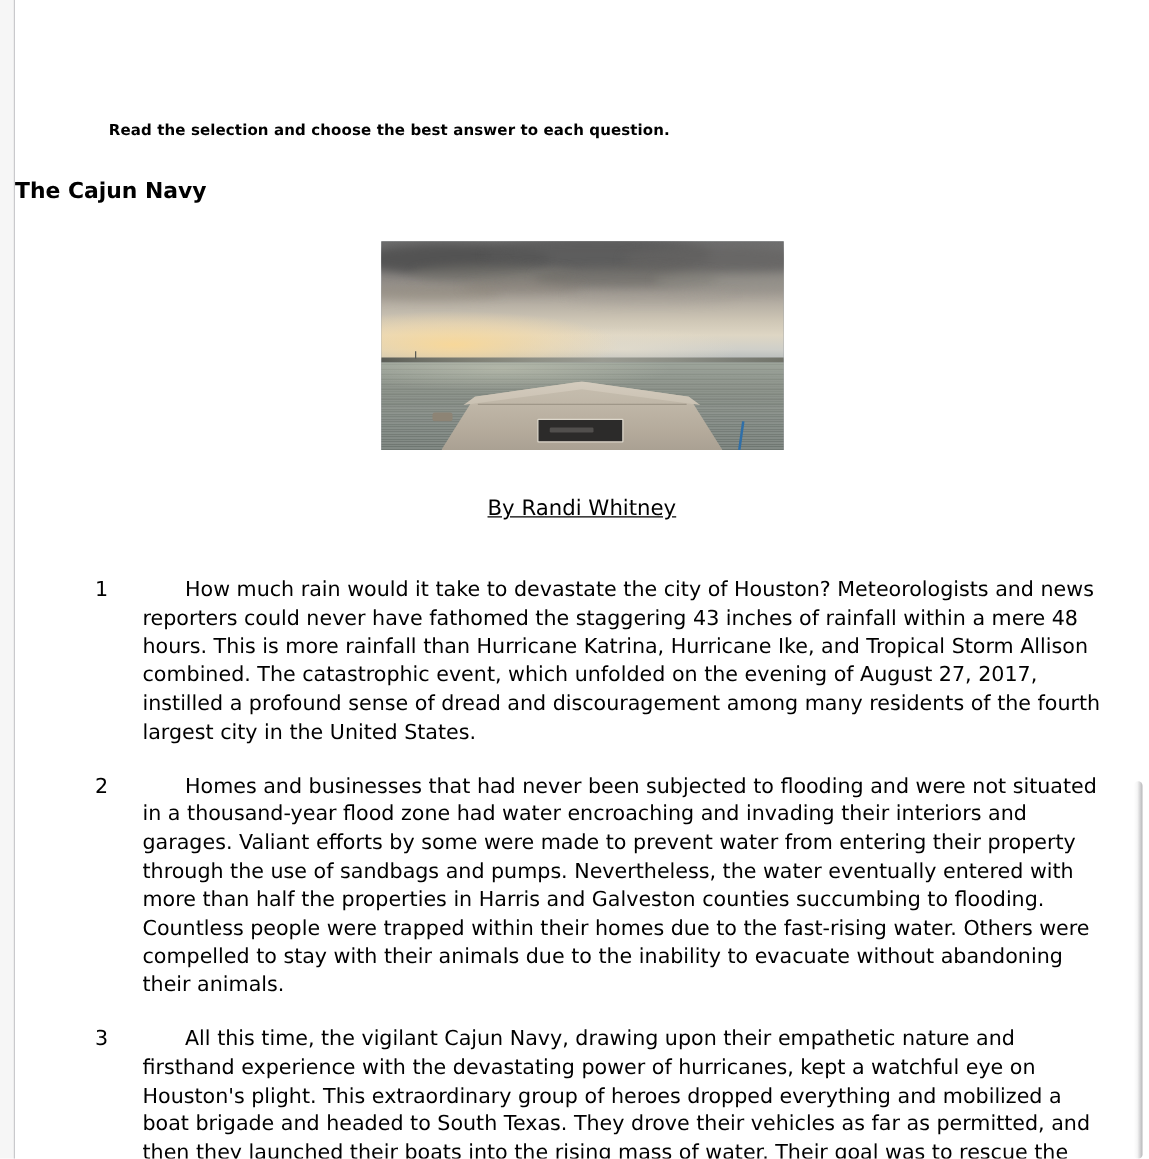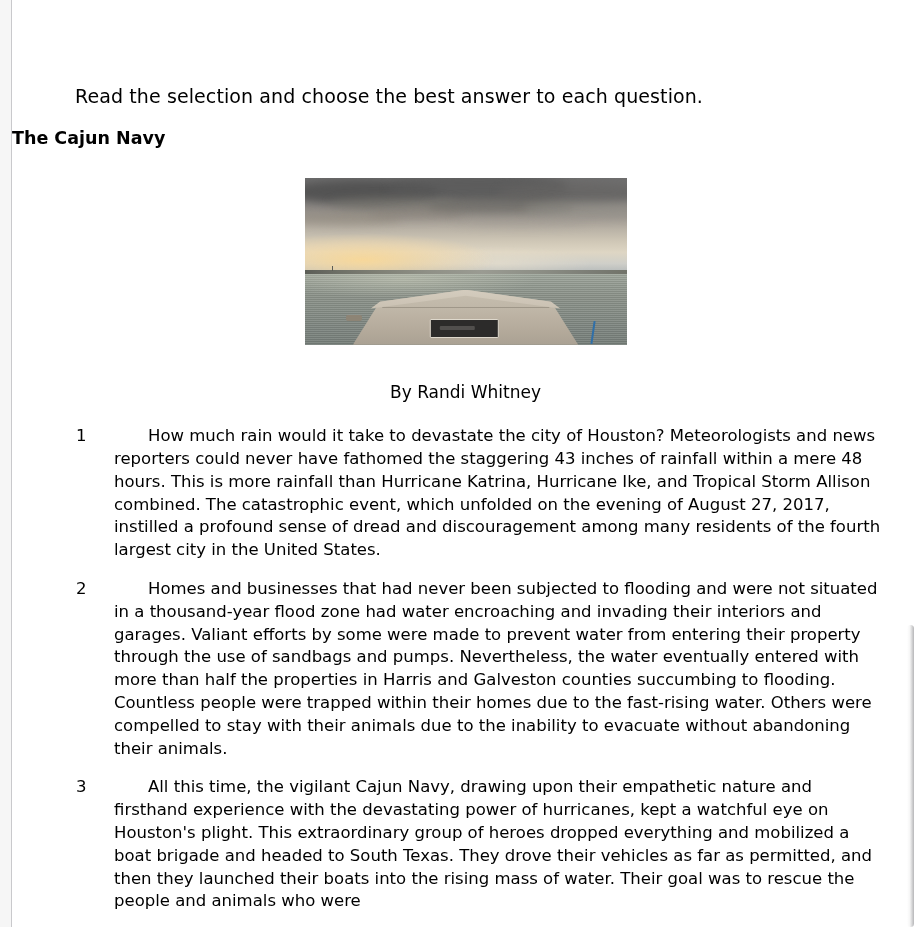--- a/index.html
+++ b/index.html
@@ -42,24 +42,24 @@
     overflow: hidden;
   }
 
   #content {
     position: relative;
     width: 907px;
     padding: 0;
   }
 
   .instruction {
-    font-size: 19px;
-    font-weight: normal;
+    font-size: 12px;
+    font-weight: bold;
     letter-spacing: 0.1px;
-    margin: 0;
+    margin: 12px;
     padding: 85px 0 0 63px;
     line-height: 1.2;
   }
 
   .title {
     font-size: 17.5px;
     font-weight: bold;
     text-align: left;
     margin: 0;
     padding: 20px 0 0 0;
@@ -213,20 +213,21 @@
     background: #8d8475;
     border-radius: 2px;
   }
 
   .byline {
     text-align: center;
     font-size: 17px;
     margin: 0;
     padding-top: 37px;
     line-height: 1.2;
+    text-decoration: underline;
   }
 
   
   .para-list {
     margin: 0;
     padding: 23px 0 0 0;
     list-style: none;
   }
   .para {
     position: relative;
@@ -242,20 +243,21 @@
     line-height: 22.8px;
   }
   .para-text {
     display: block;
     font-size: 16.5px;
     line-height: 22.8px;
     text-indent: 34px;
     text-align: left;
     margin-left: 51px;
     padding-right: 14px;
+    margin-top: 20px;
   }
 
   
   #scrollbar-track {
     position: absolute;
     right: 0; top: 0;
     width: 15px;
     height: 927px;
     background: transparent;
   }

